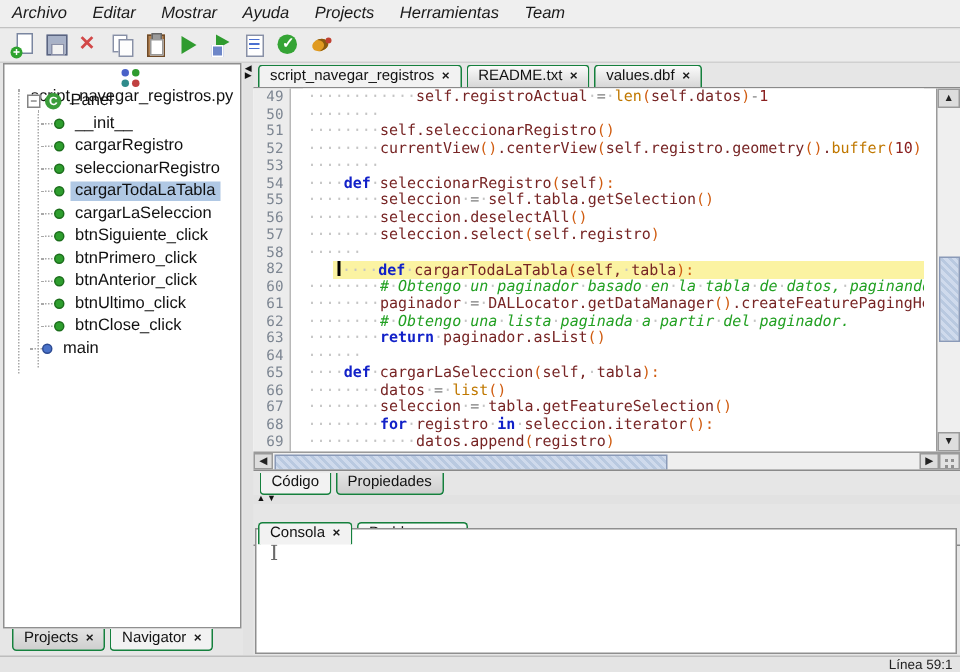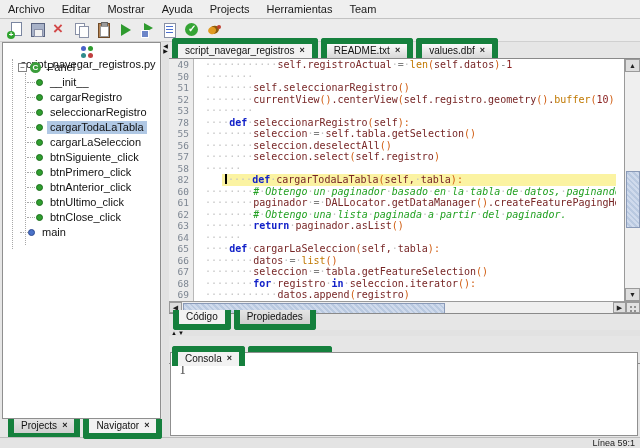--- a/index.html
+++ b/index.html
@@ -1,20 +1,20 @@
 <!DOCTYPE html>
 <html><head>
 <meta charset="utf-8">
 <style>
   html,body{margin:0;padding:0;background:#bfbfbf;font-family:"Liberation Sans",sans-serif;}
   .window{position:relative;width:640px;height:448px;background:#e9e9e9;overflow:hidden;
           font-family:"Liberation Sans",sans-serif;color:#111;}
   
   .menubar{position:absolute;top:0;left:0;right:0;height:19px;background:#efefef;
-           border-bottom:1px solid #c2c2c2;display:flex;align-items:center;padding-left:8px;box-sizing:border-box;}
+           border-bottom:1px solid #c2c2c2;display:flex;align-items:center;padding-left:8px;box-sizing:border-box;font-style:italic;}
   .menuitem{font-size:11px;margin-right:17px;color:#1a1a1a;cursor:default;}
   
   .toolbar{position:absolute;top:19px;left:0;right:0;height:23px;background:#eCeCeC;
            display:flex;align-items:center;padding-left:5px;box-sizing:border-box;border-bottom:1px solid #d0d0d0;}
   .tbbtn{width:22px;height:20px;display:flex;align-items:center;justify-content:center;}
   .tbicon{position:relative;width:16px;height:16px;}
   .ic-new-script::before{content:"";position:absolute;left:3px;top:0;width:9px;height:12px;background:#fff;border:1px solid #7a86a0;}
   .ic-new-script::after{content:"+";position:absolute;left:-1px;bottom:-1px;width:8px;height:8px;background:#2fa32f;border-radius:50%;
         color:#fff;font-size:8px;line-height:8px;text-align:center;font-weight:bold;}
   .ic-save::before{content:"";position:absolute;left:1px;top:1px;width:12px;height:12px;background:#a8b2c8;border:1px solid #5a6480;}
@@ -51,21 +51,21 @@
        line-height:11px;text-align:center;margin-right:3px;flex:none;}
   .ic-method{width:7px;height:7px;border-radius:50%;background:#2e9e2e;border:1px solid #1c6e1c;margin-right:4px;flex:none;box-sizing:border-box;}
   .ic-var{width:7px;height:7px;border-radius:50%;background:#4a72c8;border:1px solid #2c4a92;margin-right:4px;flex:none;box-sizing:border-box;}
   .lv0{padding-left:13px;flex-direction:column;} .lv1{padding-left:15px;} .lv2{padding-left:33px;} .lvm{padding-left:25px;}
   .lv2::before,.lvm::before{content:"";position:absolute;width:8px;border-top:1px dotted #a8a8a8;top:7px;}
   .lv2::before{left:24px;} .lvm::before{left:17px;}
   .treeline{position:absolute;border-left:1px dotted #a8a8a8;}
   
   .lefttabs{position:absolute;left:2px;right:1px;bottom:0;height:18px;display:flex;align-items:flex-start;padding-left:6px;}
   
-  .tab{display:flex;align-items:center;border:6px solid #15803d;background:linear-gradient(#fbfbfb,#d7d7d7);
+  .tab{display:flex;align-items:center;border:1px solid #15803d;background:linear-gradient(#fbfbfb,#d7d7d7);
        font-size:10px;padding:1px 7px 2px;margin-right:3px;border-radius:3px 3px 0 0;position:relative;cursor:default;white-space:nowrap;}
   .tab.active{background:#f2f2f2;z-index:2;}
   .tabs-top .tab{border-bottom:none;}
   .tabs-bottom .tab{border-radius:0 0 3px 3px;border-top:none;background:linear-gradient(#e4e4e4,#cfcfcf);}
   .tabs-bottom .tab.active{background:#f2f2f2;}
   .closex{margin-left:5px;font-weight:bold;font-size:9px;line-height:9px;color:#1a1a1a;}
   
   .vsplit{position:absolute;top:42px;left:162px;width:7px;bottom:11px;background:#e2e2e2;}
   .vsplit .arrows{position:absolute;top:2px;left:0;width:7px;text-align:center;font-size:6px;line-height:5px;color:#111;}
   .rightcol{position:absolute;top:42px;left:169px;right:0;bottom:11px;}
@@ -272,21 +272,21 @@
           </div>
         </div>
 
       <div class="editbody">
         <div class="gutter">
             <div>49</div>
             <div>50</div>
             <div>51</div>
             <div>52</div>
             <div>53</div>
-            <div>78</div>
+            <div>54</div>
             <div>55</div>
             <div>56</div>
             <div>57</div>
             <div>58</div>
             <div>82</div>
             <div>60</div>
             <div>61</div>
             <div>62</div>
             <div>63</div>
             <div>64</div>

